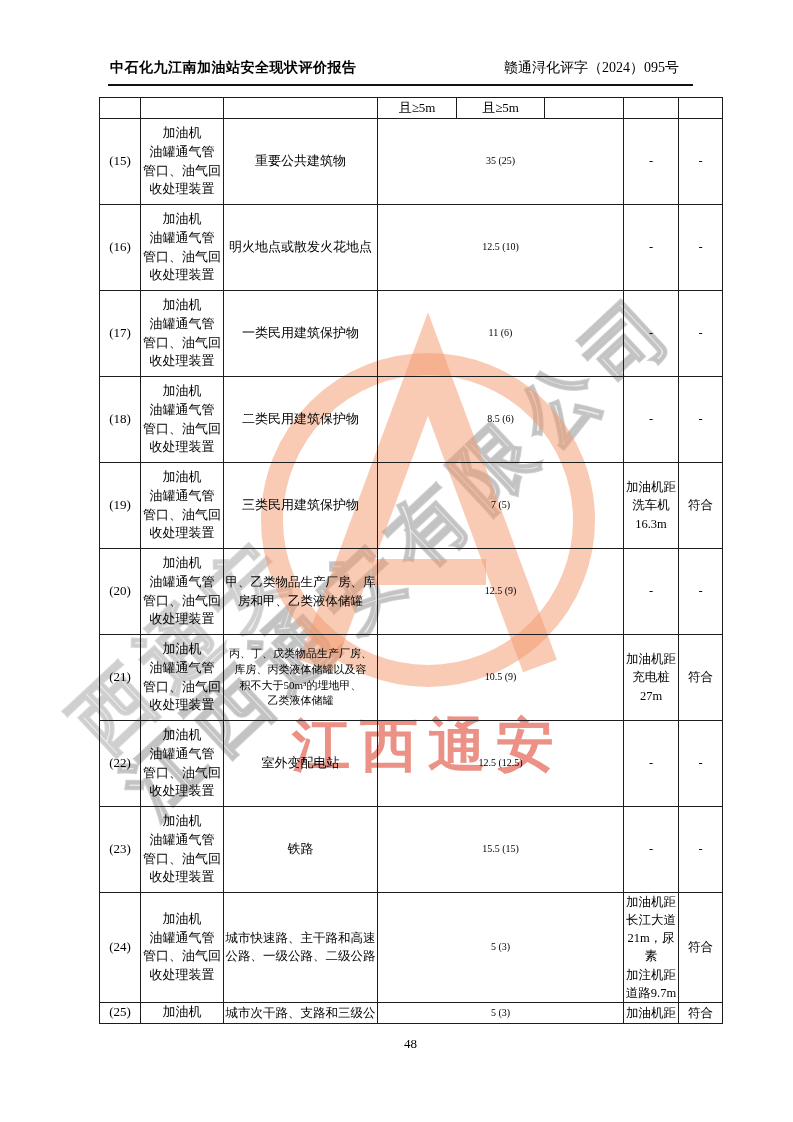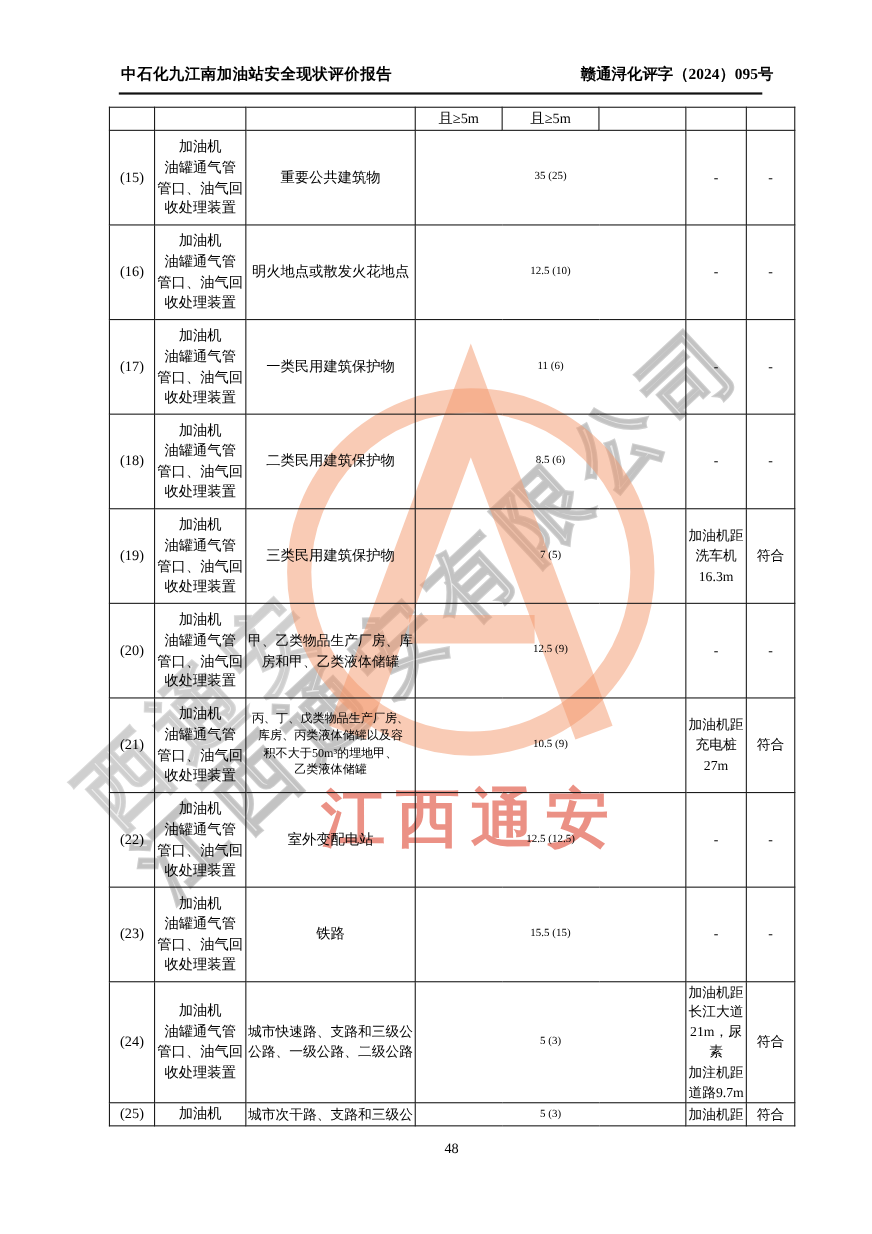--- a/index.html
+++ b/index.html
@@ -2,21 +2,21 @@
 <html><head>
 <meta charset="utf-8">
 <style>
   html,body{margin:0;padding:0;}
   body{
     width:793px;height:1122px;position:relative;background:#ffffff;
     font-family:"Liberation Serif","DejaVu Serif",serif;color:#000;overflow:hidden;
   }
   
   .hdr-left{position:absolute;left:110px;top:59px;font-size:14px;font-weight:bold;letter-spacing:.5px;}
-  .hdr-right{position:absolute;right:90px;top:59px;font-size:14px;font-weight:bold;}
+  .hdr-right{position:absolute;right:114px;top:59px;font-size:14px;font-weight:normal;}
   .hdr-rule{position:absolute;left:108px;top:84px;width:585px;height:0;border-top:2px solid #111;}
   
   .wm{position:absolute;inset:0;z-index:0;pointer-events:none;}
   .wm-svg{position:absolute;left:0;top:0;}
   .wm-diag,.wm-diag2{
     position:absolute;white-space:nowrap;
     font-family:"Liberation Sans","DejaVu Sans",sans-serif;
     font-size:78px;letter-spacing:12px;font-weight:bold;
     color:rgba(178,178,178,0.30);
     -webkit-text-stroke:2px rgba(150,150,150,0.45);
@@ -216,21 +216,21 @@
       <td class="note">-</td>
       <td class="res">-</td>
     </tr>
 
     <tr class="h-big">
       <td class="num">(24)</td>
       <td>加油机
 油罐通气管
 管口、油气回
 收处理装置</td>
-      <td class="sm">城市快速路、支路和三级公
+      <td class="sm">城市快速路、主干路和高速
 公路、一级公路、二级公路</td>
       <td class="val" colspan="3">5 (3)</td>
       <td class="note">加油机距
 长江大道
 21m，尿素
 加注机距
 道路9.7m</td>
       <td class="res">符合</td>
     </tr>
 

